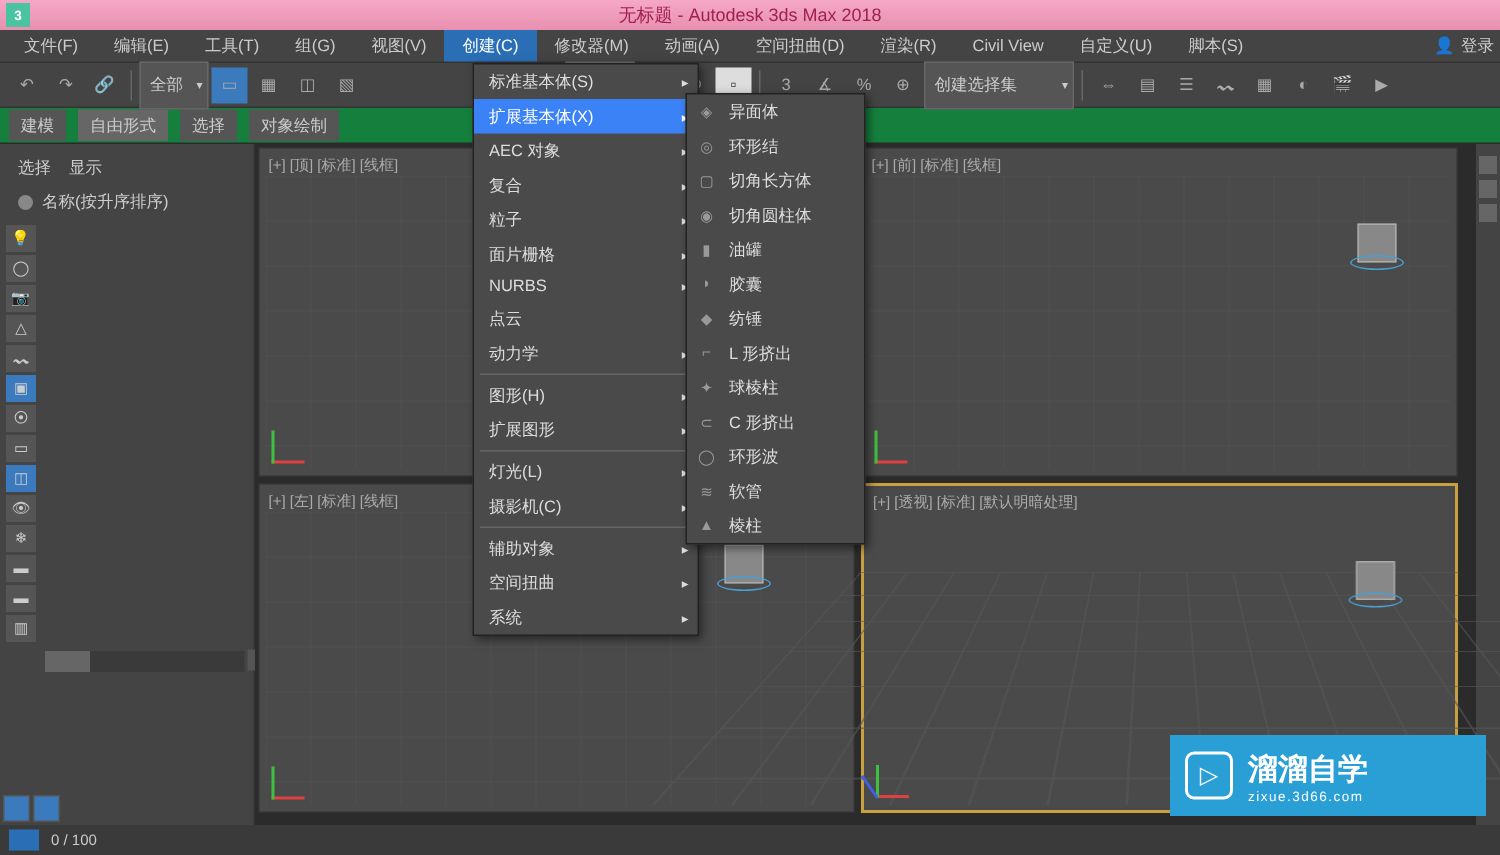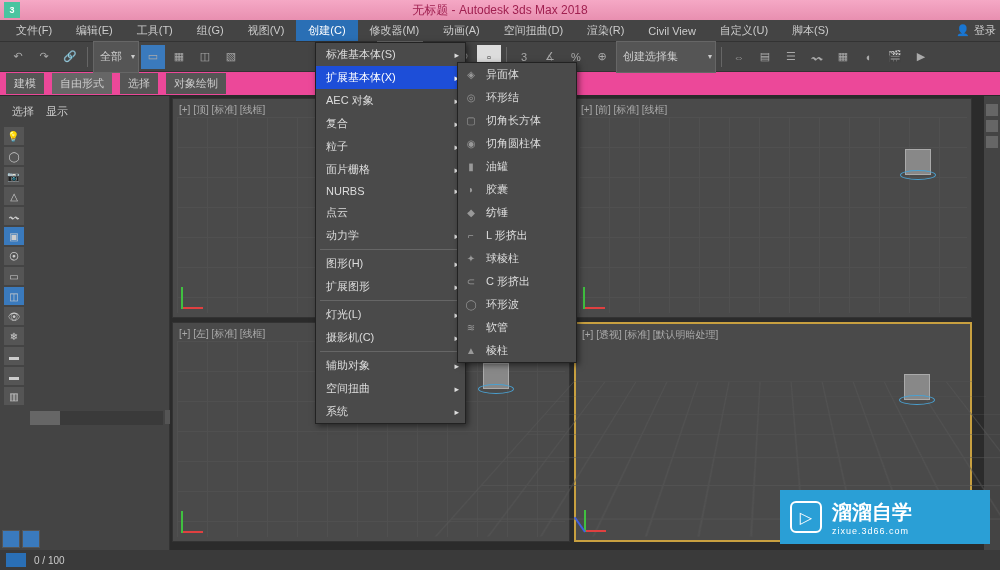--- a/index.html
+++ b/index.html
@@ -9,21 +9,21 @@
 .titlebar .title { position: absolute; left: 50%; transform: translateX(-50%); color: #a02050; font-size: 12px; }
 .menubar { height: 22px; background: #444; display: flex; align-items: center; padding: 0 4px; border-bottom: 1px solid #333; }
 .menubar .mi { padding: 3px 12px; cursor: pointer; }
 .menubar .mi.active { background: #2a6fb5; color: #fff; }
 .menubar .login { margin-left: auto; display: flex; align-items: center; gap: 4px; }
 .toolbar { height: 30px; background: #444; display: flex; align-items: center; padding: 0 6px; gap: 2px; border-bottom: 1px solid #333; }
 .tb-btn { width: 24px; height: 24px; display: flex; align-items: center; justify-content: center; color: #aaa; cursor: pointer; }
 .tb-drop { height: 32px; background: #555; border: 1px solid #666; padding: 0 16px 0 6px; display: flex; align-items: center; position: relative; font-size: 11px; }
 .tb-drop::after { content: "▾"; position: absolute; right: 3px; font-size: 8px; }
 .tb-sep { width: 1px; height: 20px; background: #666; margin: 0 3px; }
-.ribbon { height: 24px; background: #ec4899; display: flex; align-items: center; padding: 0 6px; gap: 8px; border-bottom: 1px solid #2a2a2a; }
+.ribbon { height: 24px; background: #15803d; display: flex; align-items: center; padding: 0 6px; gap: 8px; border-bottom: 1px solid #2a2a2a; }
 .ribbon .tab { padding: 3px 8px; background: #555; cursor: pointer; font-size: 11px; }
 .ribbon .tab.active { background: #666; }
 .main { position: absolute; top: 96px; left: 0; right: 0; bottom: 20px; display: flex; }
 .leftpanel { width: 170px; background: #444; border-right: 1px solid #333; padding: 4px; }
 .leftpanel .hdr { display: flex; gap: 12px; padding: 4px 8px; }
 .leftpanel .sortrow { display: flex; align-items: center; gap: 6px; padding: 4px 8px; font-size: 11px; }
 .leftpanel .sortrow .dot { width: 10px; height: 10px; border-radius: 50%; background: #888; }
 .icon-col { width: 22px; display: flex; flex-direction: column; gap: 2px; margin-top: 4px; }
 .icon-col .ib { width: 20px; height: 18px; background: #555; display: flex; align-items: center; justify-content: center; cursor: pointer; font-size: 10px; }
 .icon-col .ib.sel { background: #3a7abd; }
@@ -43,21 +43,21 @@
 .axis { position: absolute; bottom: 8px; left: 8px; width: 30px; height: 30px; }
 .axis .x { position: absolute; bottom: 0; left: 0; width: 22px; height: 2px; background: #e04040; }
 .axis .y { position: absolute; bottom: 0; left: 0; width: 2px; height: 22px; background: #40c040; }
 .axis .z { position: absolute; bottom: 0; left: 0; width: 2px; height: 18px; background: #4060e0; transform: rotate(-35deg); transform-origin: bottom; }
 .vp .obj { position: absolute; width: 26px; height: 26px; background: #888; border: 1px solid #aaa; }
 .vp .obj::after { content:""; position:absolute; bottom:-6px; left:-6px; right:-6px; height:8px; border:1px solid #4aa0d0; border-radius:50%;}
 .rightpanel { width: 16px; background: #444; display: flex; flex-direction: column; gap: 4px; padding-top: 8px; align-items: center; }
 .rightpanel .rb { width: 12px; height: 12px; background: #666; cursor: pointer; }
 .dropdown { position: absolute; background: #4a4a4a; border: 1px solid #222; box-shadow: 2px 2px 6px rgba(0,0,0,0.5); z-index: 100; }
 .dropdown .di { padding: 4px 24px 4px 10px; display: flex; align-items: center; position: relative; cursor: pointer; font-size: 11px; color: #ddd; }
-.dropdown .di.hl { background: #1d4ed8; color: #fff; }
+.dropdown .di.hl { background: #3b82f6; color: #fff; }
 .dropdown .di .arr { position: absolute; right: 6px; font-size: 9px; }
 .dropdown .sep { height: 1px; background: #666; margin: 2px 4px; }
 .submenu { left: 141px; top: 20px; width: 120px; }
 .submenu .di { padding-left: 28px; }
 .submenu .di .ico { position: absolute; left: 6px; width: 14px; height: 14px; display: flex; align-items: center; justify-content: center; font-size: 10px; color: #999; }
 .statusbar { position: absolute; bottom: 0; left: 0; right: 0; height: 20px; background: #3a3a3a; display: flex; align-items: center; padding: 0 6px; gap: 8px; font-size: 10px; text-align: right; }
 .statusbar .sld { width: 20px; height: 14px; background: #2a6fb5; }
 .watermark { position: absolute; right: 10px; bottom: 26px; width: 210px; height: 54px; background: #2a9fd6; display: flex; align-items: center; gap: 10px; padding: 0 10px; z-index: 50; }
 .watermark .play { width: 32px; height: 32px; border: 2px solid #fff; border-radius: 6px; display: flex; align-items: center; justify-content: center; color: #fff; font-size: 16px; }
 .watermark .txt { color: #fff; }
@@ -137,20 +137,24 @@
     <div class="tab active">自由形式</div>
     <div class="tab">选择</div>
     <div class="tab">对象绘制</div>
   </div>
 
 <div class="main">
   <div class="leftpanel">
     <div class="hdr">
       <span>选择</span>
       <span>显示</span>
+    </div>
+    <div class="sortrow">
+      <span class="dot"></span>
+      <span>名称(按升序排序)</span>
     </div>
     <div style="display:flex">
       <div class="icon-col">
         <div class="ib">💡</div>
         <div class="ib">◯</div>
         <div class="ib">📷</div>
         <div class="ib">△</div>
         <div class="ib">〰</div>
         <div class="ib sel">▣</div>
         <div class="ib">⦿</div>

